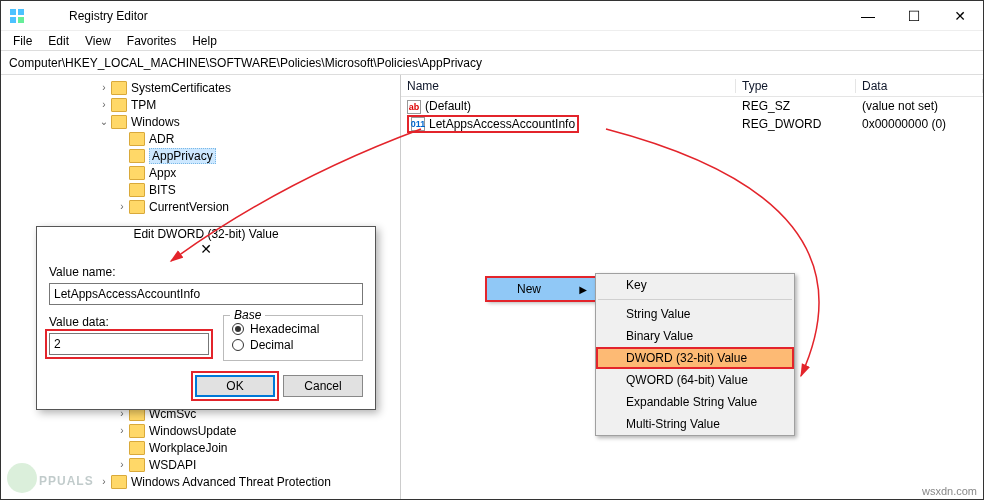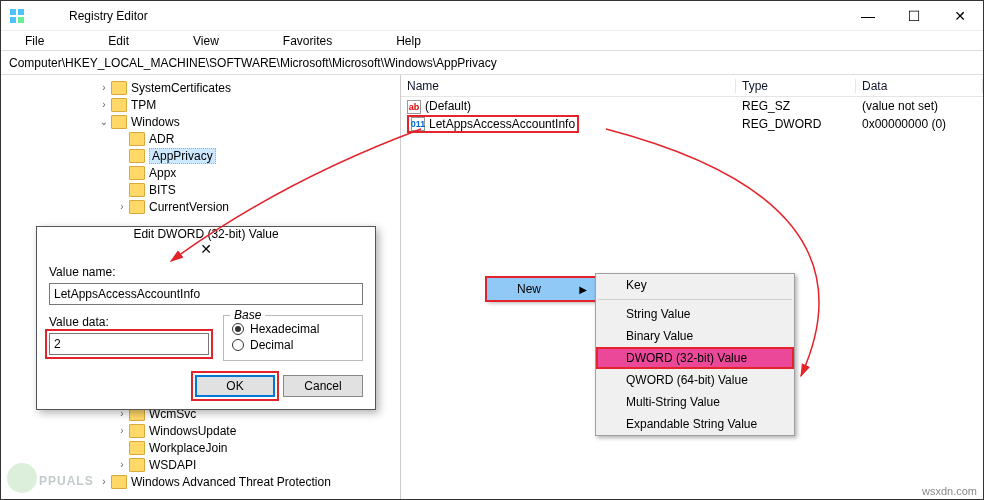--- a/index.html
+++ b/index.html
@@ -6,21 +6,21 @@
 body { width: 984px; height: 500px; background: #fff; position: relative; overflow: hidden; border: 1px solid #333; }
 
 
 .titlebar { height: 30px; background: #fff; display: flex; align-items: center; border-bottom: 1px solid #eee; gap: 38px; }
 .titlebar .icon { width: 16px; height: 16px; margin: 0 6px 0 8px; }
 .titlebar .title { flex: 1; font-size: 12px; }
 .titlebar .winbtns { display: flex; }
 .winbtn { width: 46px; height: 30px; display: flex; align-items: center; justify-content: center; font-size: 14px; }
 
 
-.menubar { height: 20px; display: flex; align-items: center; padding: 0 16px; border-bottom: 1px solid #ddd; gap: 48px; }
+.menubar { height: 20px; display: flex; align-items: center; padding: 0 4px; border-bottom: 1px solid #ddd; }
 .menubar span { padding: 2px 8px; font-size: 12px; }
 
 
 .addressbar { height: 24px; display: flex; align-items: center; padding: 0 8px; border-bottom: 1px solid #ddd; }
 .addressbar span { font-size: 12px; }
 
 
 .main { display: flex; height: calc(100% - 74px); }
 .tree { width: 400px; border-right: 1px solid #ccc; overflow: hidden; padding-top: 4px; position: relative; }
 .list { flex: 1; position: relative; }
@@ -44,21 +44,21 @@
 .list-row .cell { padding: 0 6px; font-size: 12px; }
 .val-icon { width: 14px; height: 14px; margin-right: 4px; display: inline-flex; align-items: center; justify-content: center; font-size: 9px; font-weight: bold; border: 1px solid #999; }
 .val-icon.str { color: #d00; }
 .val-icon.bin { color: #0066cc; }
 .hl-red { border: 2px solid #e3242b; padding: 0px 2px; display: inline-flex; align-items: center; }
 
 
 .ctx-menu { position: absolute; background: #f0f0f0; border: 1px solid #a0a0a0; box-shadow: 2px 2px 4px rgba(0,0,0,.3); }
 .ctx-item { padding: 4px 20px 4px 30px; font-size: 12px; white-space: nowrap; }
 .ctx-item.sep { height: 1px; padding: 0; margin: 3px 2px; background: #d0d0d0; }
-.ctx-item.hl { background: #ec4899; }
+.ctx-item.hl { background: #fdba74; }
 .ctx-new { left: 485px; top: 276px; width: 110px; }
 .ctx-new .ctx-item { display:flex; justify-content:space-between; align-items:center; padding:4px 8px 4px 30px; background:#90c8f6; }
 .ctx-new .arrow { font-size: 10px; }
 .ctx-sub { left: 594px; top: 272px; width: 200px; }
 
 
 .dialog { position: absolute; left: 35px; top: 225px; width: 340px; background: #fff; border: 1px solid #555; box-shadow: 3px 3px 8px rgba(0,0,0,.3); }
 .dlg-title { height: 30px; display: flex; align-items: center; padding: 0 8px; background: #fff; flex-direction: column; }
 .dlg-title .t { flex: 1; font-size: 12px; }
 .dlg-title .x { width: 30px; text-align: center; font-size: 14px; }
@@ -104,21 +104,21 @@
 
 <div class="menubar">
   <span>File</span>
   <span>Edit</span>
   <span>View</span>
   <span>Favorites</span>
   <span>Help</span>
 </div>
 
 <div class="addressbar">
-  <span>Computer\HKEY_LOCAL_MACHINE\SOFTWARE\Microsoft\Microsoft\Windows\AppPrivacy</span>
+  <span>Computer\HKEY_LOCAL_MACHINE\SOFTWARE\Policies\Microsoft\Policies\AppPrivacy</span>
 </div>
 
 <div class="main">
   <div class="tree" id="tree">
       <div class="tree-item ind-2">
         <span class="chev">›</span>
         <span class="folder"></span>
         <span class="label">SystemCertificates</span>
       </div>
       <div class="tree-item ind-2">
@@ -214,22 +214,22 @@
   </div>
 </div>
 
 <div class="ctx-menu ctx-sub">
   <div class="ctx-item">Key</div>
   <div class="ctx-item sep"></div>
   <div class="ctx-item">String Value</div>
   <div class="ctx-item">Binary Value</div>
   <div class="ctx-item hl" style="outline:2px solid #e3242b; outline-offset:-2px;">DWORD (32-bit) Value</div>
   <div class="ctx-item">QWORD (64-bit) Value</div>
+  <div class="ctx-item">Expandable String Value</div>
   <div class="ctx-item">Multi-String Value</div>
-  <div class="ctx-item">Expandable String Value</div>
 </div>
 
 <div class="dialog">
   <div class="dlg-title">
     <span class="t">Edit DWORD (32-bit) Value</span>
     <span class="x">✕</span>
   </div>
   <div class="dlg-body">
     <div class="dlg-label">Value name:</div>
     <input class="dlg-input" value="LetAppsAccessAccountInfo" style="">

